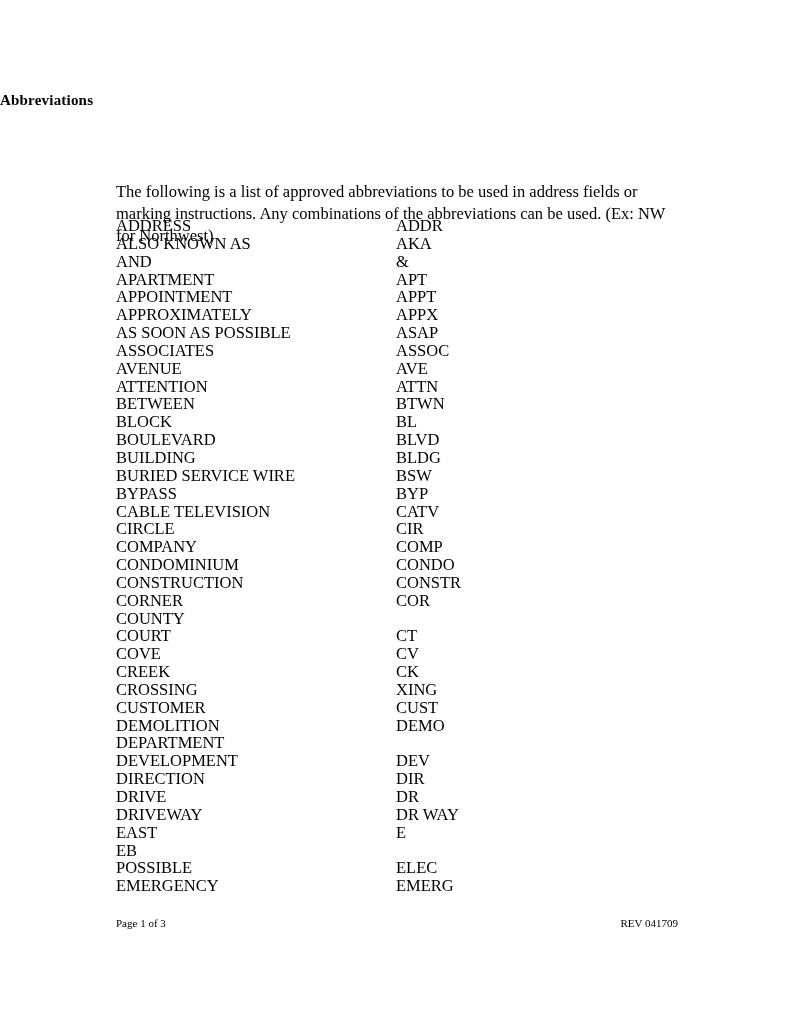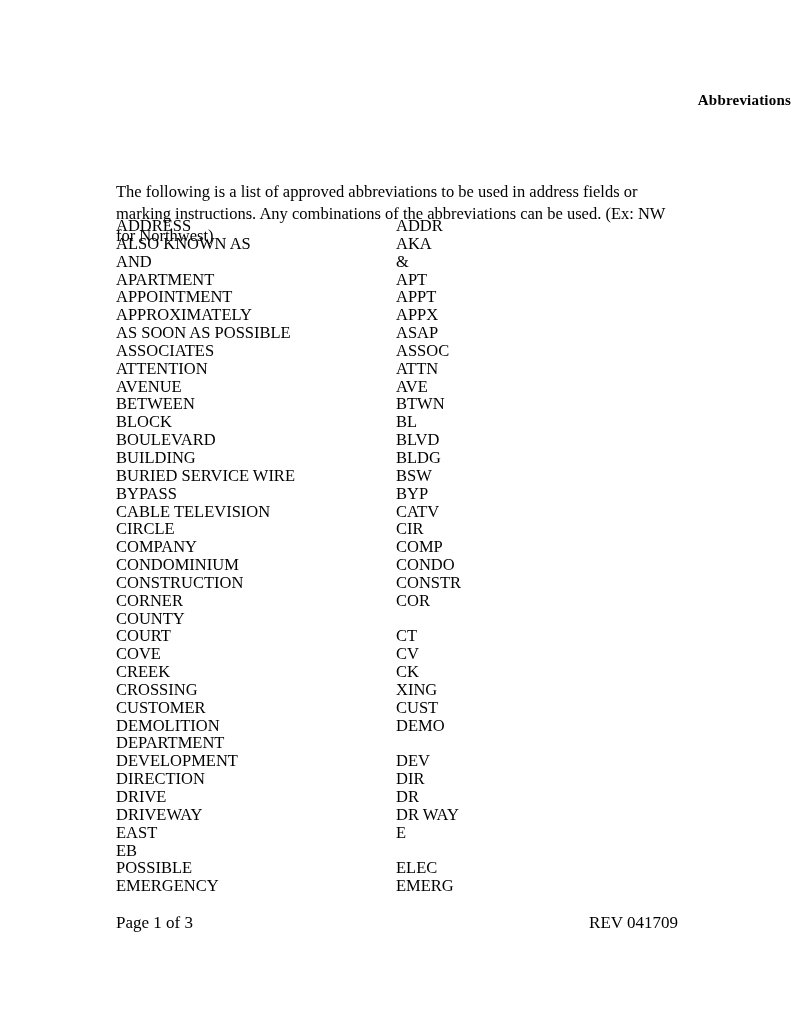--- a/index.html
+++ b/index.html
@@ -15,21 +15,21 @@
     background: #ffffff;
     font-family: "Liberation Serif", "DejaVu Serif", serif;
     color: #000000;
     overflow: hidden;
   }
   .doc-title {
     position: absolute;
     top: 92px;
     left: 0;
     width: 791px;
-    text-align: right;
+    text-align: left;
     font-size: 15px;
     font-weight: bold;
     letter-spacing: 0.2px;
   }
   .intro {
     position: absolute;
     top: 145px;
     left: 116px;
     width: 562px;
     font-size: 16.5px;
@@ -60,21 +60,21 @@
     white-space: nowrap;
   }
   .footer {
     position: absolute;
     top: 914px;
     left: 116px;
     width: 562px;
     display: flex;
     justify-content: space-between;
     align-items: baseline;
-    font-size: 17px;
+    font-size: 11px;
     line-height: 18px;
   }
   .footer-left, .footer-right {
     white-space: nowrap;
   }
 </style>
 </head>
 <body>
 
 <div class="page">
@@ -110,26 +110,26 @@
       </div>
       <div class="abbr-row">
         <span class="abbr-term">AS SOON AS POSSIBLE</span>
         <span class="abbr-short">ASAP</span>
       </div>
       <div class="abbr-row">
         <span class="abbr-term">ASSOCIATES</span>
         <span class="abbr-short">ASSOC</span>
       </div>
       <div class="abbr-row">
+        <span class="abbr-term">AVENUE</span>
+        <span class="abbr-short">AVE</span>
+      </div>
+      <div class="abbr-row">
         <span class="abbr-term">ATTENTION</span>
         <span class="abbr-short">ATTN</span>
-      </div>
-      <div class="abbr-row">
-        <span class="abbr-term">AVENUE</span>
-        <span class="abbr-short">AVE</span>
       </div>
       <div class="abbr-row">
         <span class="abbr-term">BETWEEN</span>
         <span class="abbr-short">BTWN</span>
       </div>
       <div class="abbr-row">
         <span class="abbr-term">BLOCK</span>
         <span class="abbr-short">BL</span>
       </div>
       <div class="abbr-row">

